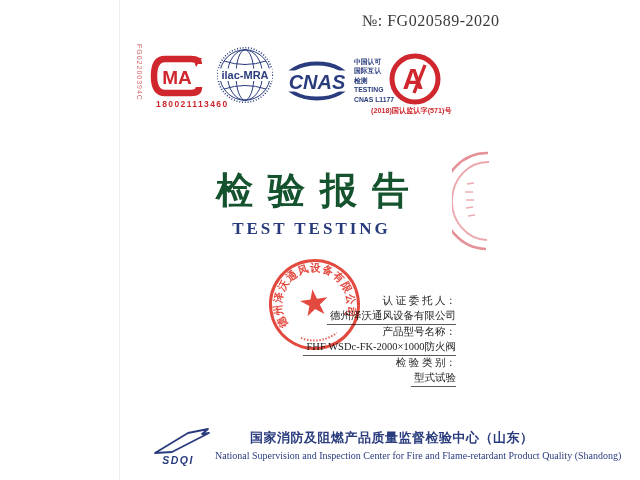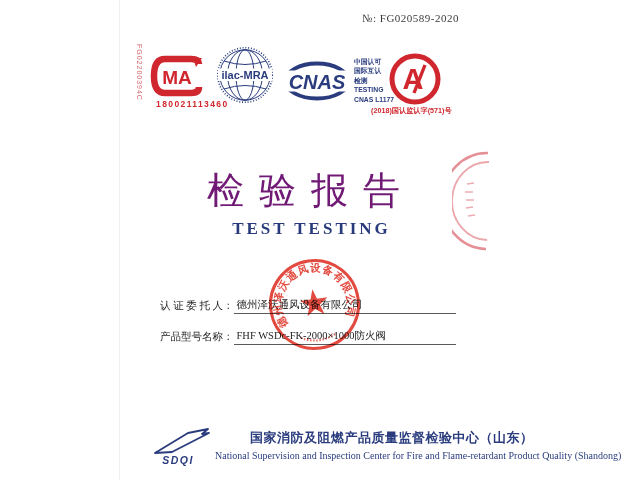--- a/index.html
+++ b/index.html
@@ -2,46 +2,46 @@
 <html><head>
 <meta charset="utf-8">
 <style>
   html,body{margin:0;padding:0;background:#fff;}
   .page{
     position:relative;width:640px;height:480px;background:#fff;overflow:hidden;
     font-family:"Liberation Serif", serif;color:#222;
   }
   .page-edge{position:absolute;left:119px;top:0;width:1px;height:480px;background:#f0efed;}
   
-  .report-no{position:absolute;left:362px;top:12px;font-size:11px;color:#3a3a3a;letter-spacing:.5px;white-space:nowrap;}
+  .report-no{position:absolute;left:362px;top:12px;font-size:16px;color:#3a3a3a;letter-spacing:.5px;white-space:nowrap;}
   
   .cma-code{
     position:absolute;left:143px;top:44px;transform:rotate(90deg);transform-origin:0 0;
     font-size:7px;color:#d4676d;letter-spacing:1px;white-space:nowrap;font-family:"Liberation Sans",sans-serif;
   }
   .cma-logo{position:absolute;left:149px;top:54px;}
   .cma-number{position:absolute;left:156px;top:99px;font-size:8.5px;font-weight:bold;color:#d0272e;letter-spacing:1.4px;font-family:"Liberation Sans",sans-serif;white-space:nowrap;}
   .ilac-logo{position:absolute;left:216px;top:46px;}
   .cnas-logo{position:absolute;left:282px;top:60px;}
   .cnas-side{position:absolute;left:354px;top:57px;font-size:6.8px;line-height:9.4px;font-weight:bold;color:#2a3c7e;font-family:"Liberation Sans",sans-serif;white-space:nowrap;}
   .cal-logo{position:absolute;left:388px;top:52px;}
   .cal-reg{position:absolute;left:371px;top:106px;font-size:7.2px;font-weight:bold;color:#d0272e;font-family:"Liberation Sans",sans-serif;white-space:nowrap;}
   
   .title-zh{
-    position:absolute;left:192px;top:170px;width:220px;text-align:center;
-    font-family:"Liberation Sans",sans-serif;font-weight:normal;font-size:37px;line-height:42px;
-    color:#701a75;letter-spacing:15px;text-indent:15px;white-space:nowrap;
+    position:absolute;left:201px;top:170px;width:220px;text-align:center;
+    font-family:"Liberation Sans",sans-serif;font-weight:bold;font-size:37px;line-height:42px;
+    color:#14532d;letter-spacing:15px;text-indent:15px;white-space:nowrap;
   }
   .title-en{
     position:absolute;left:200px;top:219px;width:220px;text-align:center;
     font-weight:bold;font-size:17px;color:#283a7c;letter-spacing:3px;text-indent:3px;white-space:nowrap;
   }
   
   .fields{position:absolute;left:160px;top:294px;width:296px;}
-  .field-row{display:flex;align-items:flex-end;height:20px;margin-bottom:11px;}
+  .field-row{display:flex;align-items:flex-end;height:20px;margin-bottom:11px;flex-direction:column;}
   .field-label{font-size:10.5px;color:#1d1d1d;white-space:pre;flex:none;padding-bottom:1px;}
   .field-value{flex:1;border-bottom:1px solid #5a5a5a;font-size:10.5px;color:#1d1d1d;padding:0 0 1px 3px;white-space:nowrap;}
   
   .company-stamp{
     position:absolute;left:258px;top:248px;width:113px;height:113px;
     transform:rotate(-8deg);mix-blend-mode:multiply;opacity:.92;
   }
   .side-stamp{position:absolute;left:452px;top:150px;mix-blend-mode:multiply;opacity:.75;}
   
   .sdqi-logo{position:absolute;left:152px;top:426px;}
@@ -117,20 +117,24 @@
 
   <div class="fields">
     <div class="field-row">
       <span class="field-label">认 证 委 托 人：</span>
       <span class="field-value">德州泽沃通风设备有限公司</span>
     </div>
     <div class="field-row">
       <span class="field-label">产品型号名称：</span>
       <span class="field-value">FHF WSDc-FK-2000×1000防火阀</span>
     </div>
+    <div class="field-row">
+      <span class="field-label">检 验 类 别：</span>
+      <span class="field-value">型式试验</span>
+    </div>
   </div>
 
   <svg class="company-stamp" width="113" height="113" viewBox="0 0 113 113">
     <defs>
       <path id="stamp-arc" d="M27.9 73 A33 33 0 1 1 85.1 73" fill="none"></path>
     </defs>
     <circle cx="56.5" cy="56.5" r="44" fill="none" stroke="#e03a2e" stroke-width="3"></circle>
     <text font-size="10.5" font-weight="bold" fill="#e03a2e" letter-spacing="1">
       <textPath href="#stamp-arc">德州泽沃通风设备有限公司</textPath>
     </text>

